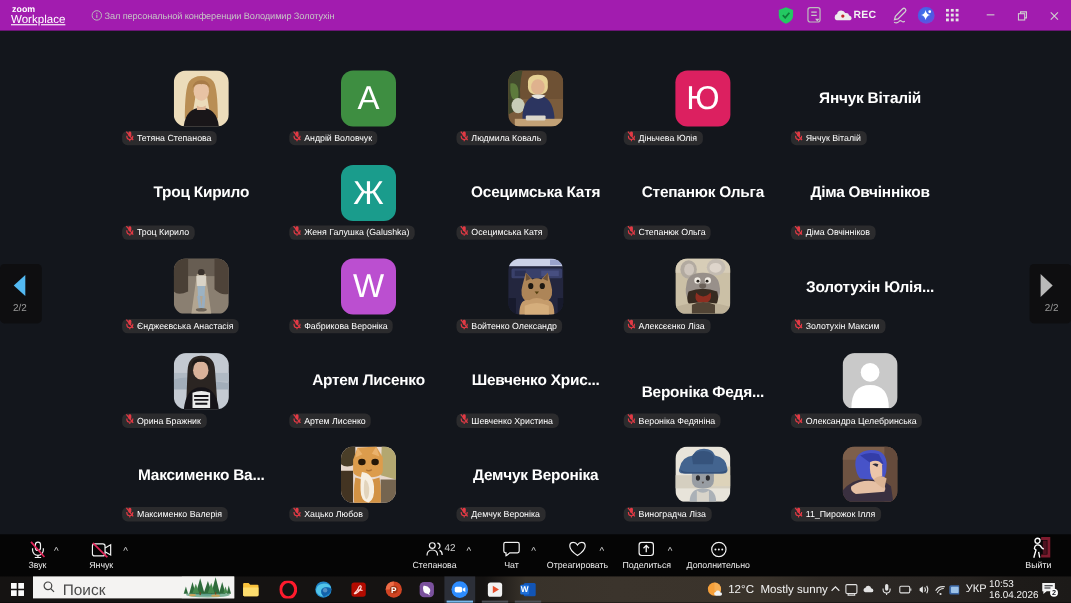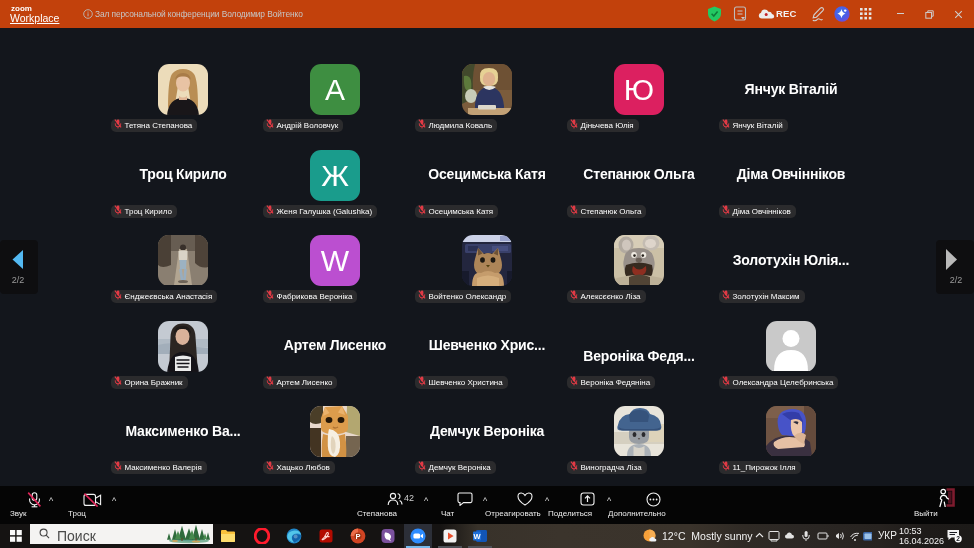--- a/index.html
+++ b/index.html
@@ -1,44 +1,44 @@
 <!DOCTYPE html>
 <html><head>
 <meta charset="utf-8">
 <style>
   * { margin:0; padding:0; box-sizing:border-box; }
   html,body { width:974px; height:548px; overflow:hidden; background:#000; }
   body { font-family:"Liberation Sans", sans-serif; position:relative; }
   .abs { position:absolute; }
-  #titlebar { left:0; top:0; width:974px; height:28px; background:#c2410c; }
+  #titlebar { left:0; top:0; width:974px; height:28px; background:#a21caf; }
   .zlogo1 { left:11px; top:4px; font-size:8px; font-weight:bold; color:#fff; }
   .zlogo2 { left:10px; top:12px; font-size:10.5px; font-weight:normal; color:#fff;text-decoration:underline; }
   .mtitle { left:95px; top:8.5px; font-size:8.4px; color:#c6c6c6; letter-spacing:-0.1px; }
   #stage { left:0; top:28px; width:974px; height:458px; background:#13161c; }
   .bigname { position:absolute; width:148px; text-align:center; font-size:14px; font-weight:bold; color:#fff; letter-spacing:-0.2px; }
   .avatar { position:absolute; width:50px; height:51px; border-radius:11px; color:#fff; text-align:center; }
   .avatar span { font-size:30px; line-height:51px; }
   .nlabel { position:absolute; height:13px; background:rgba(44,44,46,0.95); border-radius:5px; color:#fff; font-size:8px; line-height:13px; padding:0 5px 0 3px; white-space:nowrap; }
   .nlabel svg { vertical-align:-1px; margin-right:3px; }
   #toolbar { left:0; top:486px; width:974px; height:38px; background:#050505; }
-  .tbtn { position:absolute; text-align:left; color:#ededed; font-size:8px; letter-spacing:0px; }
+  .tbtn { position:absolute; text-align:center; color:#ededed; font-size:8px; letter-spacing:0px; }
   .caret { position:absolute; color:#d8d8d8; font-size:9px; }
   #taskbar { left:0; top:524px; width:974px; height:24px; background:linear-gradient(90deg, #151312 0px, #151312 440px, #38322a 478px, #3b342c 560px, #3a332b 690px, #2f2a25 745px, #2b2724 800px, #272320 880px, #1e1b19 925px, #1c1a18 974px); }
 </style>
 </head>
 <body>
 <div class="abs" id="titlebar">
   <div class="abs zlogo1">zoom</div>
   <div class="abs zlogo2">Workplace</div>
   <svg class="abs" style="left:83px;top:9px" width="10" height="10" viewBox="0 0 10 10">
       <circle cx="5" cy="5" r="4.3" fill="none" stroke="#bbb" stroke-width="0.9"></circle>
       <rect x="4.55" y="4.3" width="0.95" height="3" fill="#bbb"></rect>
       <rect x="4.55" y="2.6" width="0.95" height="1" fill="#bbb"></rect>
     </svg>
-  <div class="abs mtitle">Зал персональной конференции Володимир Войтенко</div>
+  <div class="abs mtitle">Зал персональной конференции Володимир Золотухін</div>
   <svg class="abs" style="left:707px;top:6px" width="15" height="16" viewBox="0 0 15 16">
  <path d="M7.5 0.5 L14 3 V8 Q14 13 7.5 15.5 Q1 13 1 8 V3 Z" fill="#23c962"></path>
  <path d="M4.6 7.8 L6.8 10 L10.6 5.6" stroke="#0e7c3a" stroke-width="1.6" fill="none"></path>
 </svg>
 <svg class="abs" style="left:733px;top:6px" width="14" height="15" viewBox="0 0 14 15">
  <rect x="1.5" y="1" width="11" height="13" rx="2" stroke="#bdbdbd" fill="none" stroke-width="1.1"></rect>
  <path d="M4.5 5 H9.5 M4.5 8 H9.5" stroke="#c9c9c9" stroke-width="1.2"></path>
  <path d="M8 11 H12 L10 13.5 Z" fill="#c9c9c9"></path>
 </svg>
 <svg class="abs" style="left:758px;top:7px" width="17" height="13" viewBox="0 0 17 13">
@@ -469,21 +469,21 @@
 <div class="caret" style="left:49px;top:496px">^</div>
 <div class="tbtn" style="left:10px;top:509px;width:48px">Звук</div>
 <svg class="abs" style="left:83px;top:493px" width="19" height="14" viewBox="0 0 19 14">
  <g stroke="#f2f2f2" fill="none" stroke-width="1.1">
   <rect x="1" y="1.4" width="11.5" height="11" rx="2"></rect>
   <path d="M12.5 5.2 L17.6 2.2 V11.6 L12.5 8.6"></path>
  </g>
  <line x1="1.4" y1="0.6" x2="14.6" y2="13.6" stroke="#e02458" stroke-width="1.6"></line>
 </svg>
 <div class="caret" style="left:112px;top:496px">^</div>
-<div class="tbtn" style="left:68px;top:509px;width:48px">Троц</div>
+<div class="tbtn" style="left:68px;top:509px;width:48px">Янчук</div>
 <svg class="abs" style="left:387px;top:492px" width="16" height="14" viewBox="0 0 16 14">
  <g stroke="#f2f2f2" fill="none" stroke-width="1.1">
   <circle cx="6" cy="4" r="2.6"></circle>
   <path d="M1.2 13 Q1.2 8 6 8 Q10.8 8 10.8 13"></path>
   <path d="M10.6 1.8 Q13 2 13 4.4 Q13 6.4 11.4 6.8"></path>
   <path d="M12.6 8.4 Q15 9.2 15 12.6"></path>
  </g>
 </svg>
 <div class="abs" style="left:404px;top:493px;font-size:9px;color:#cfcfcf">42</div>
 <div class="caret" style="left:424px;top:496px">^</div>

